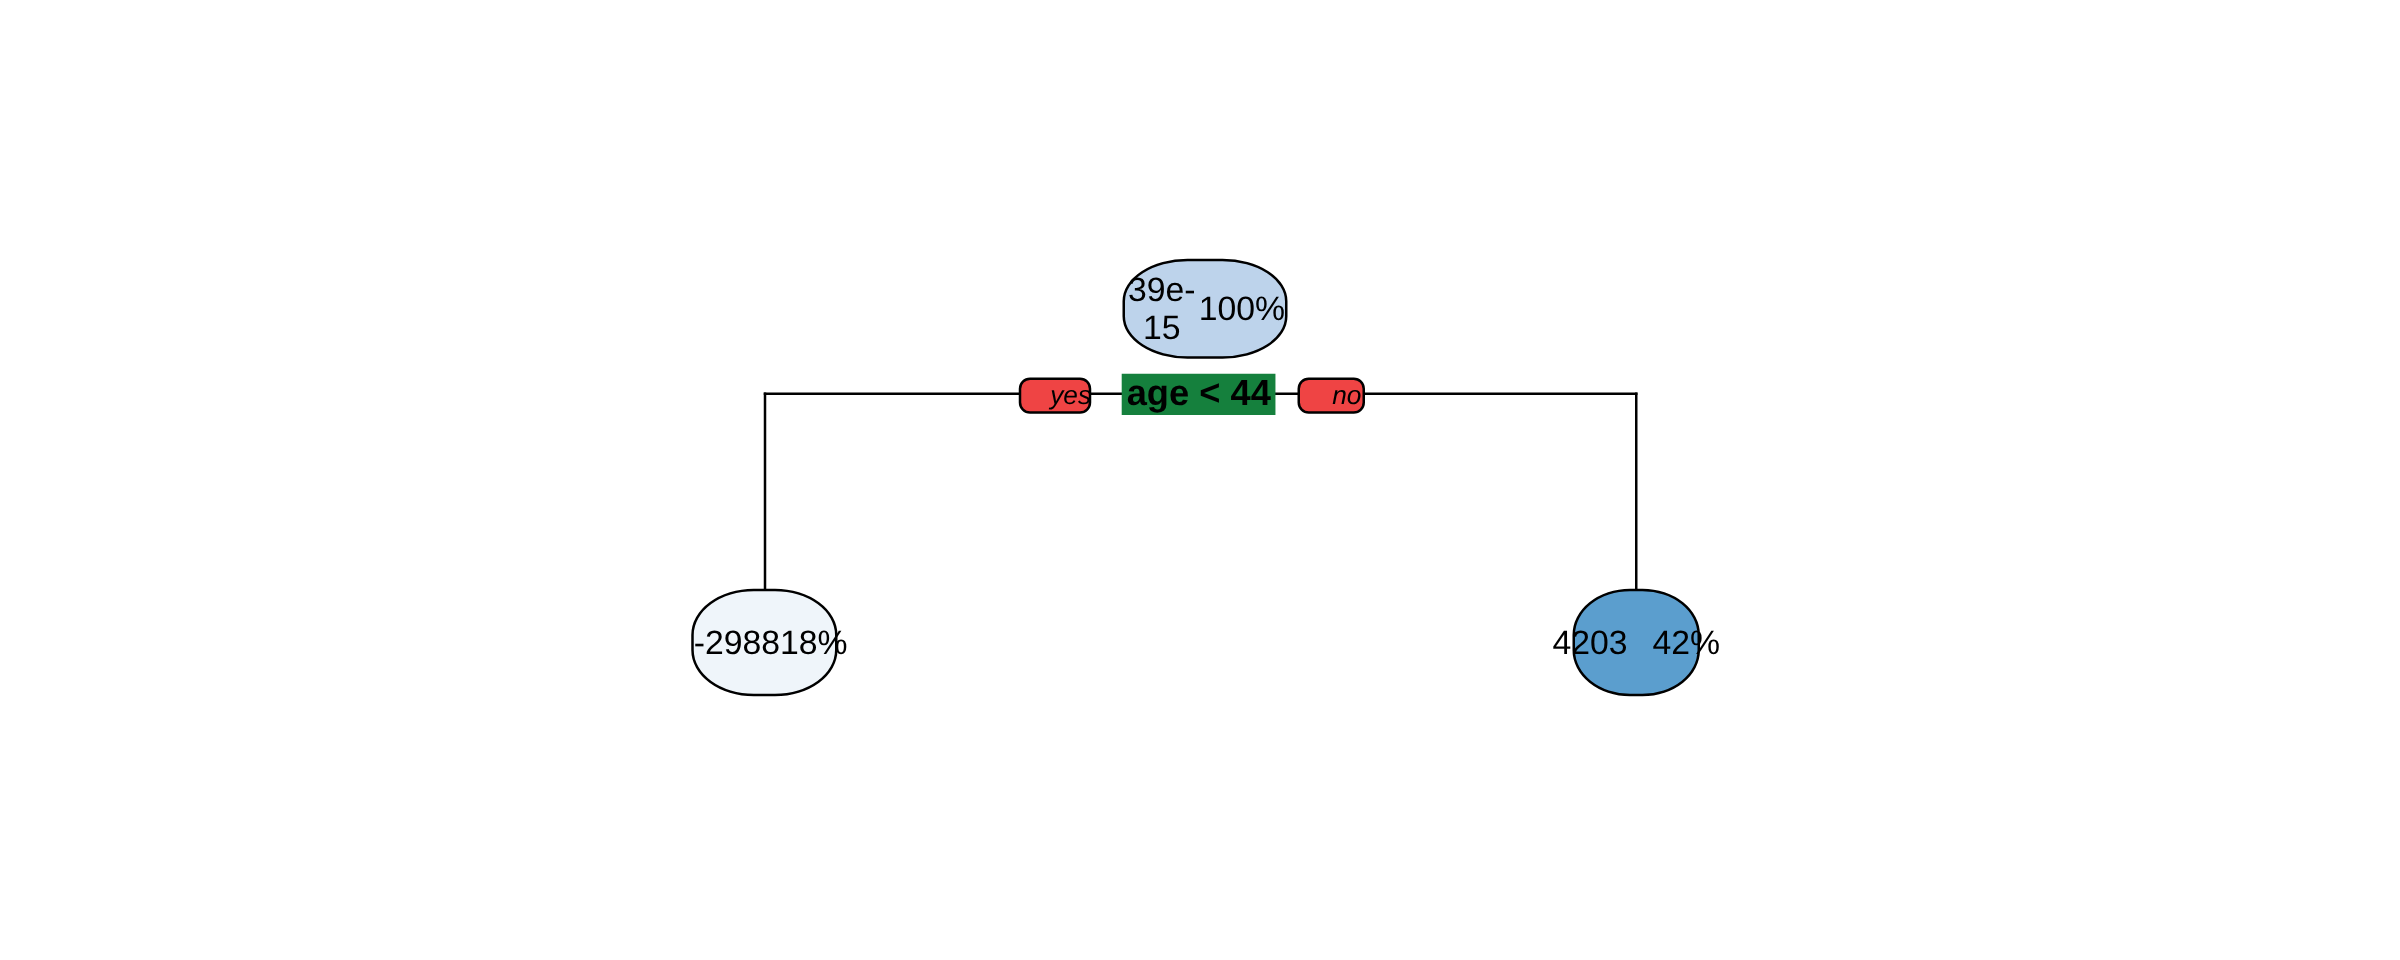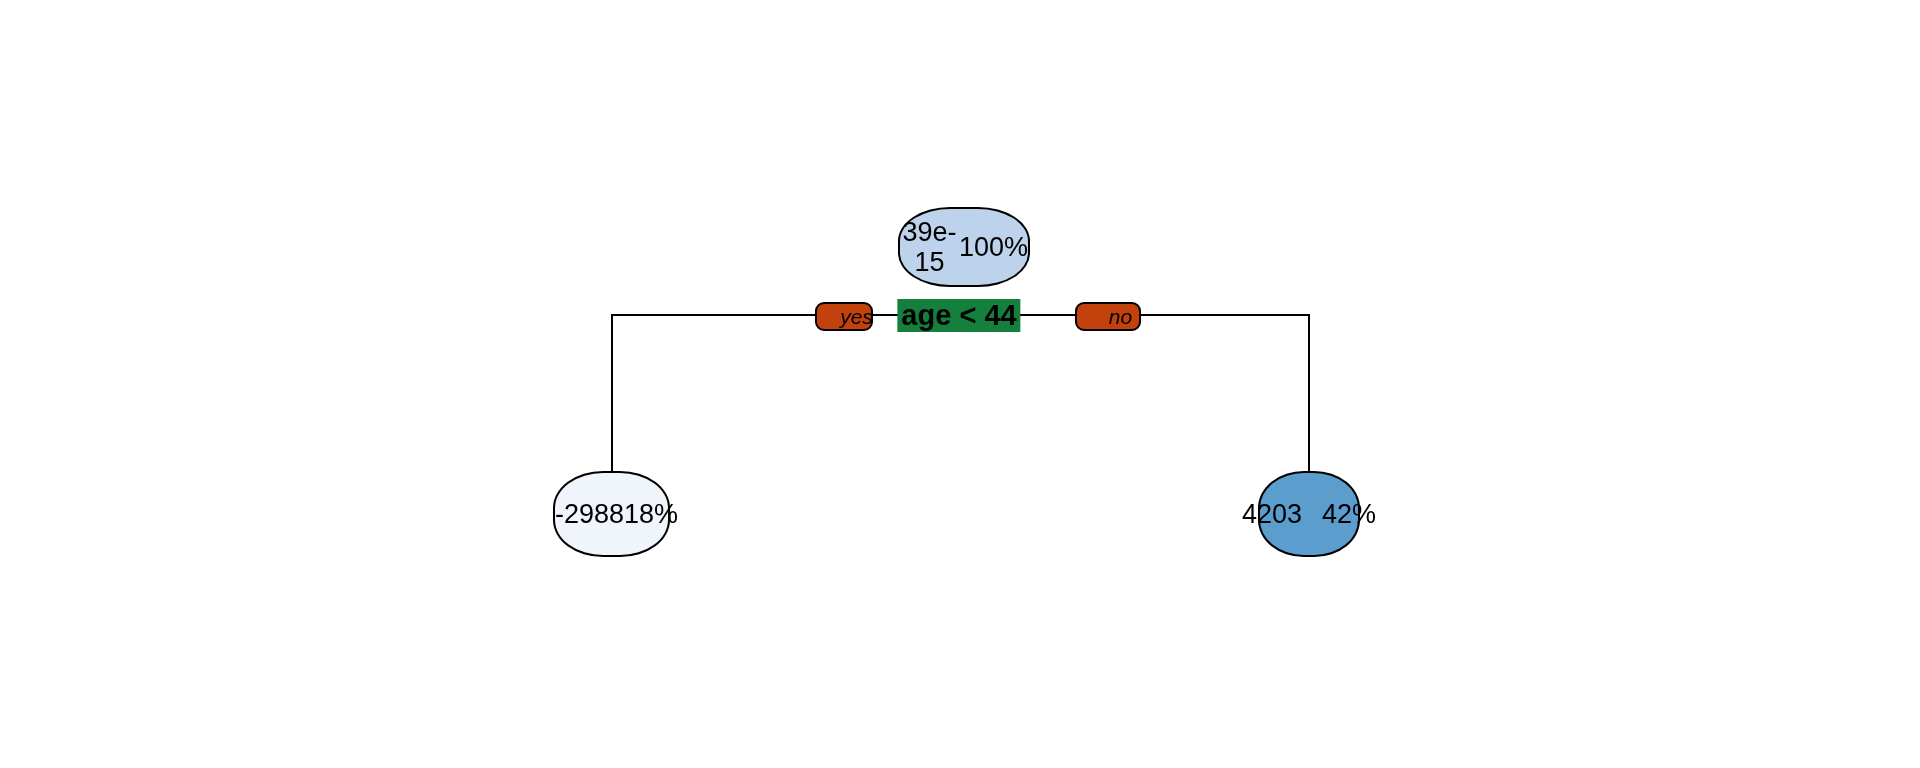--- a/index.html
+++ b/index.html
@@ -42,31 +42,31 @@
     border-left: 2.5px solid #000;
   }
   .vline-left  { left: 611px; }
   .vline-right { left: 1308px; }
   
   .branch-badge {
     position: absolute;
     top: 302px; height: 29px;
     border: 2.5px solid #000;
     border-radius: 9px;
-    background: #c2410c;
+    background: #ef4444;
     font-style: italic;
     font-size: 21px;
     display: flex;
     align-items: center;
     justify-content: center;
     line-height: 1;
     padding-left: 25px;
   }
   .badge-yes { left: 815px; width: 58px; }
-  .badge-no  { left: 1075px; width: 66px; }
+  .badge-no  { left: 1038px; width: 54px; }
   
   .split-label {
     position: absolute;
     left: 959px; top: 299px;
     transform: translateX(-50%);
     background: #15803d;
     padding: 0 4px;
     font-weight: bold;
     font-size: 29px;
     line-height: 33px;

